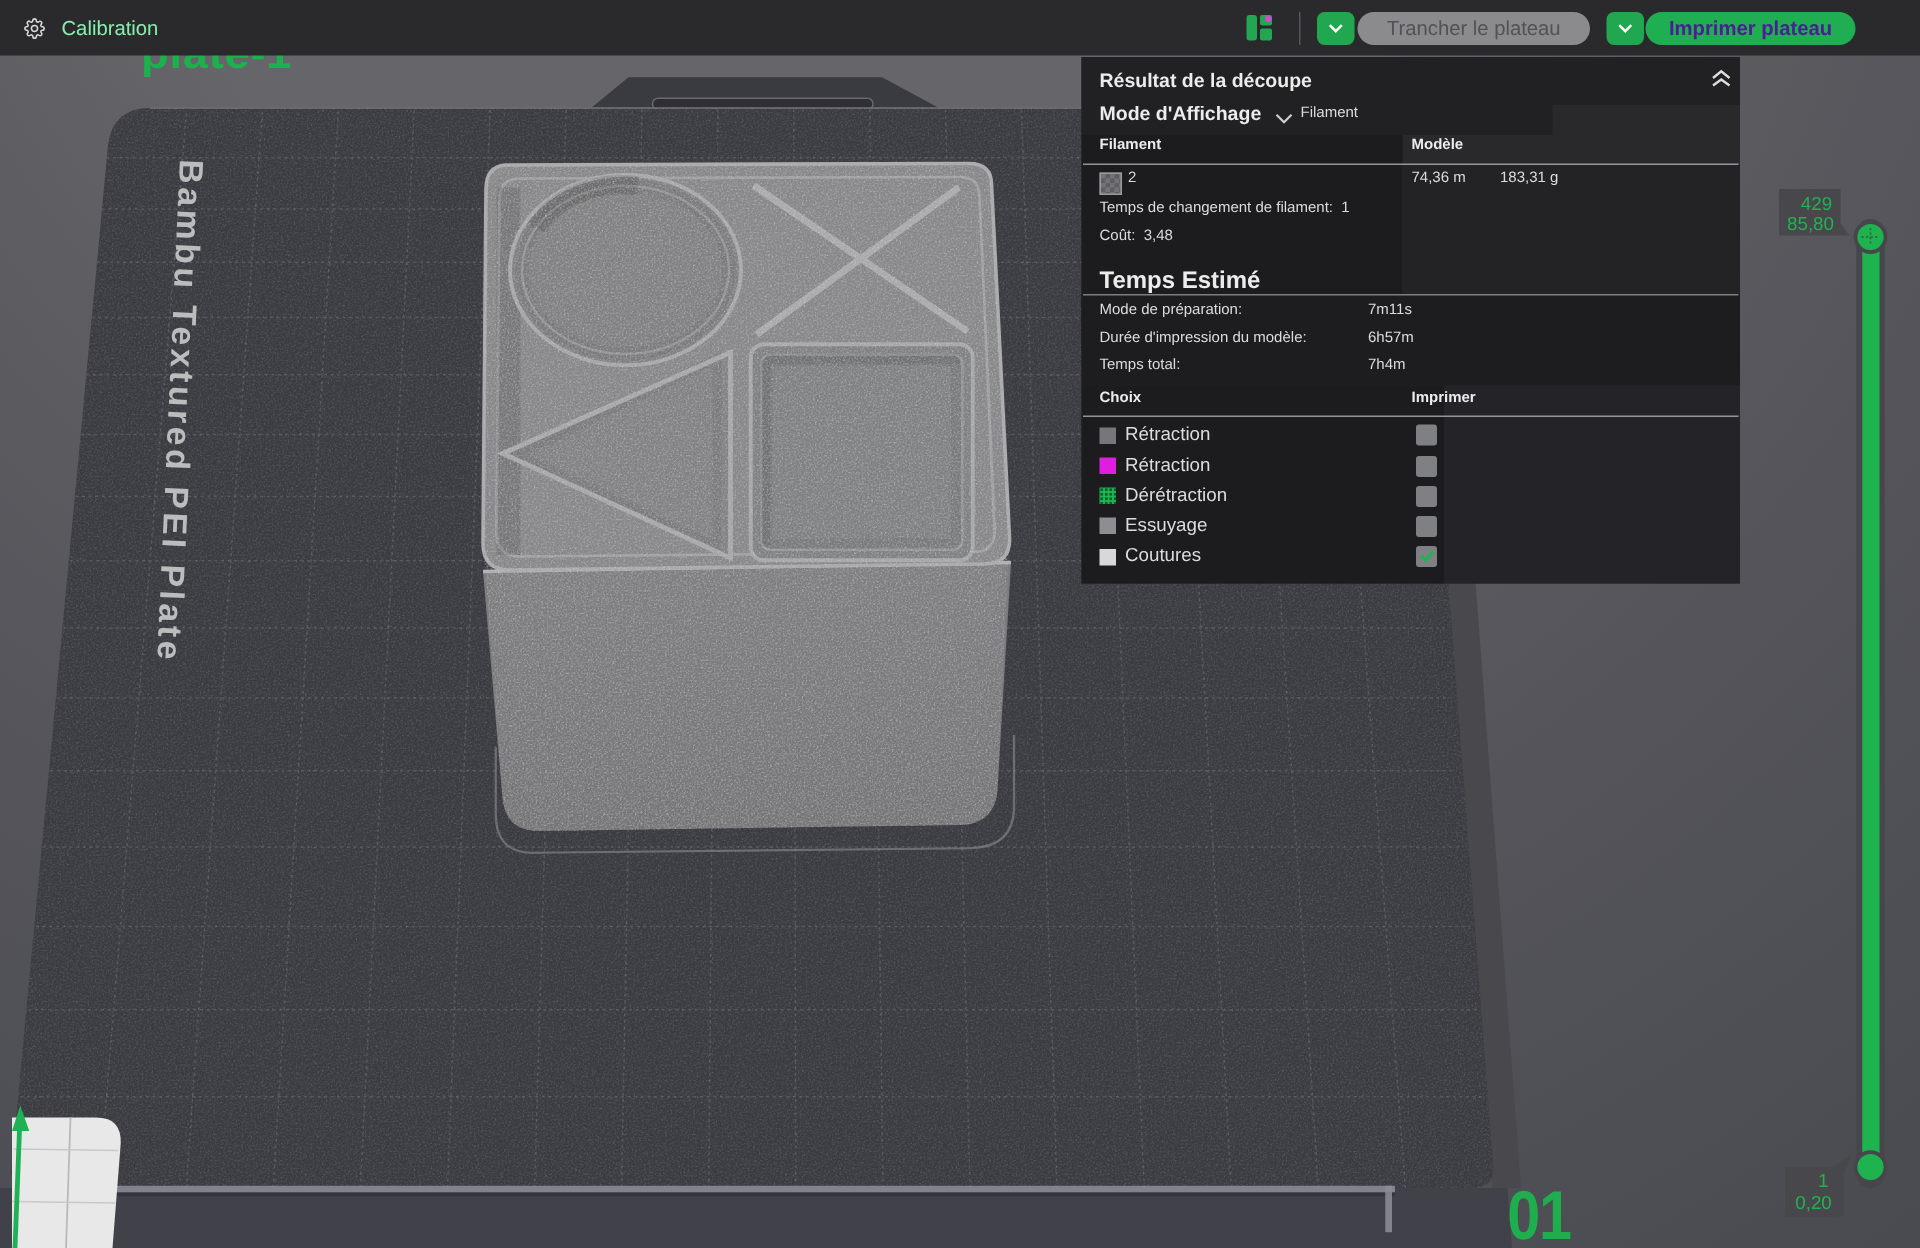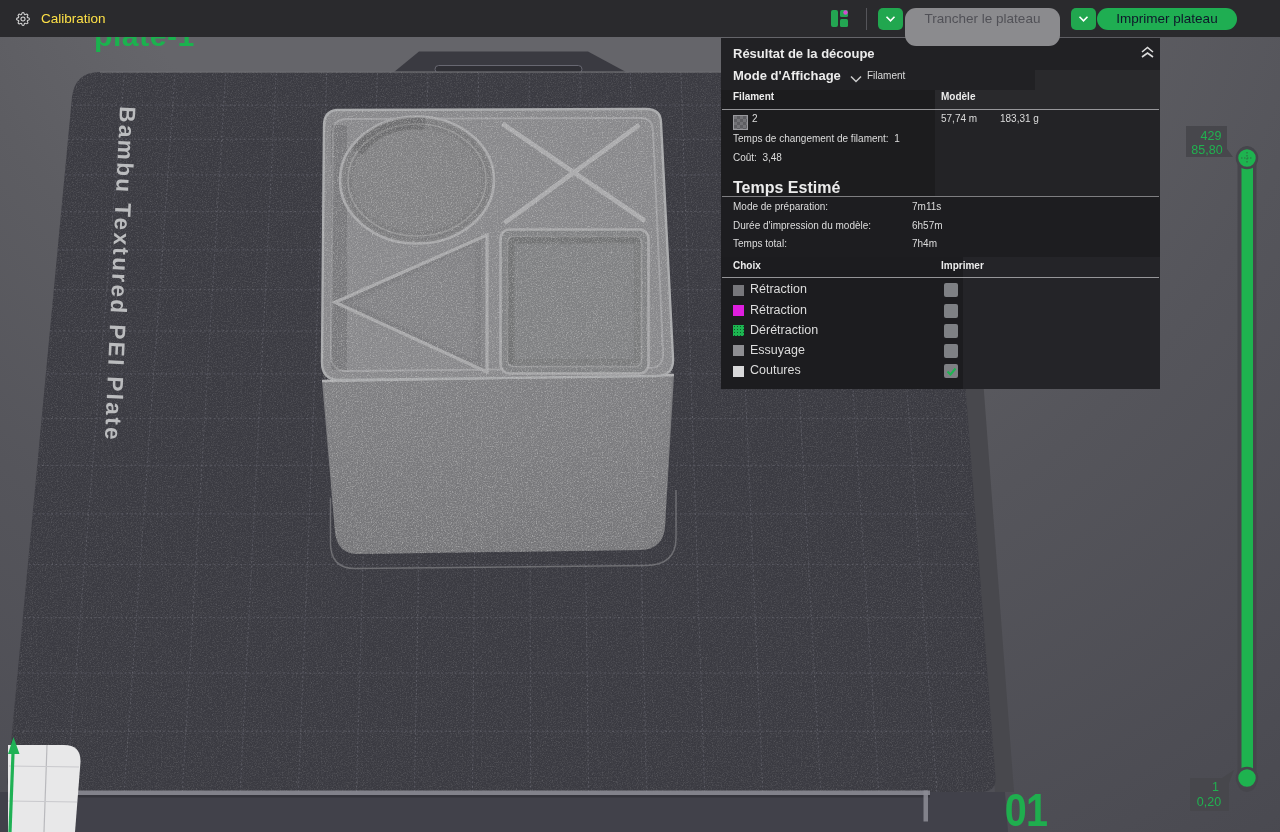--- a/index.html
+++ b/index.html
@@ -1,21 +1,21 @@
 <!DOCTYPE html>
 <html><head><meta charset="utf-8">
 <style>
 html,body{margin:0;padding:0;background:#4a4a51;}
 #app{position:relative;width:1280px;height:832px;overflow:hidden;font-family:"Liberation Sans",sans-serif;}
 #scene{position:absolute;left:0;top:0;}
 #topbar{position:absolute;left:0;top:0;width:1280px;height:37px;background:#2a2a2d;z-index:5;}
-#calib{position:absolute;left:41px;top:11px;font-size:13.5px;color:#fde047;}
+#calib{position:absolute;left:41px;top:11px;font-size:13.5px;color:#86efac;}
 .grnbtn{position:absolute;top:8px;width:25px;height:22px;background:#21a74f;border-radius:5px;display:flex;align-items:center;justify-content:center;}
-#slicebtn{position:absolute;left:905px;top:8px;width:155px;height:38px;background:#8b8b8e;border-radius:11px;color:#515157;font-size:13.5px;text-align:center;line-height:22px;}
-#printbtn{position:absolute;left:1097px;top:8px;width:140px;height:22px;background:#1fae52;border-radius:11px;color:#0f172a;font-size:13.5px;font-weight:normal;text-align:center;line-height:22px;}
+#slicebtn{position:absolute;left:905px;top:8px;width:155px;height:22px;background:#8b8b8e;border-radius:11px;color:#515157;font-size:13.5px;text-align:center;line-height:22px;}
+#printbtn{position:absolute;left:1097px;top:8px;width:140px;height:22px;background:#1fae52;border-radius:11px;color:#4c1d95;font-size:13.5px;font-weight:bold;text-align:center;line-height:22px;}
 #plate1{position:absolute;left:94px;top:20px;z-index:1;color:#1bb24e;font-size:29px;font-weight:bold;letter-spacing:0.5px;transform:scaleX(1.04);transform-origin:left top;}
 #panel{position:absolute;left:721px;top:38px;width:439px;height:351px;background:#29292c;z-index:4;text-align:center;}
 .sec{position:absolute;}
 .pt{position:absolute;font-size:10px;color:#dcdcdc;white-space:nowrap;}
 .pb{font-weight:bold;color:#ececec;}
 .hline{position:absolute;left:1px;width:437px;height:1px;opacity:0.85;}
 .fsw{position:absolute;width:13px;height:13px;background:#737377;border:1px solid #9a9a9e;background-image:linear-gradient(45deg,#5e5e62 25%,transparent 25%,transparent 75%,#5e5e62 75%),linear-gradient(45deg,#5e5e62 25%,transparent 25%,transparent 75%,#5e5e62 75%);background-size:6px 6px;background-position:0 0,3px 3px;}
 .sw{position:absolute;left:12px;width:11px;height:11px;}
 .pl{position:absolute;font-size:12.5px;color:#dcdcdc;white-space:nowrap;}
 .cb{position:absolute;left:223px;width:14px;height:14px;background:#7e8084;border-radius:2px;}
@@ -207,21 +207,21 @@
   <div class="pt pb" style="left:12px;top:30px;font-size:13px">Mode d'Affichage</div>
   <svg style="position:absolute;left:128px;top:36px" width="14" height="10" viewBox="0 0 14 10">
         <path d="M2,2.5 L7,7.5 L12,2.5" stroke="#ccc" stroke-width="1.5" fill="none"></path>
       </svg>
   <div class="pt" style="left:146px;top:32px">Filament</div>
   <div class="pt pb" style="left:12px;top:53px">Filament</div>
   <div class="pt pb" style="left:220px;top:53px">Modèle</div>
   <div class="hline" style="top:71px;background:#bcbcc0;opacity:0.75"></div>
   <div class="fsw" style="left:12px;top:77px"></div>
   <div class="pt" style="left:31px;top:75px">2</div>
-  <div class="pt" style="left:220px;top:75px">57,74 m</div>
+  <div class="pt" style="left:220px;top:75px">74,36 m</div>
   <div class="pt" style="left:279px;top:75px">183,31 g</div>
   <div class="pt" style="left:12px;top:95px">Temps de changement de filament:&nbsp; 1</div>
   <div class="pt" style="left:12px;top:114px">Coût:&nbsp; 3,48</div>
   <div class="pt pb" style="left:12px;top:141px;font-size:16px">Temps Estimé</div>
   <div class="hline" style="top:158px;background:#8f8f93"></div>
   <div class="pt" style="left:12px;top:163px">Mode de préparation:</div>
   <div class="pt" style="left:191px;top:163px">7m11s</div>
   <div class="pt" style="left:12px;top:182px">Durée d'impression du modèle:</div>
   <div class="pt" style="left:191px;top:182px">6h57m</div>
   <div class="pt" style="left:12px;top:200px">Temps total:</div>

